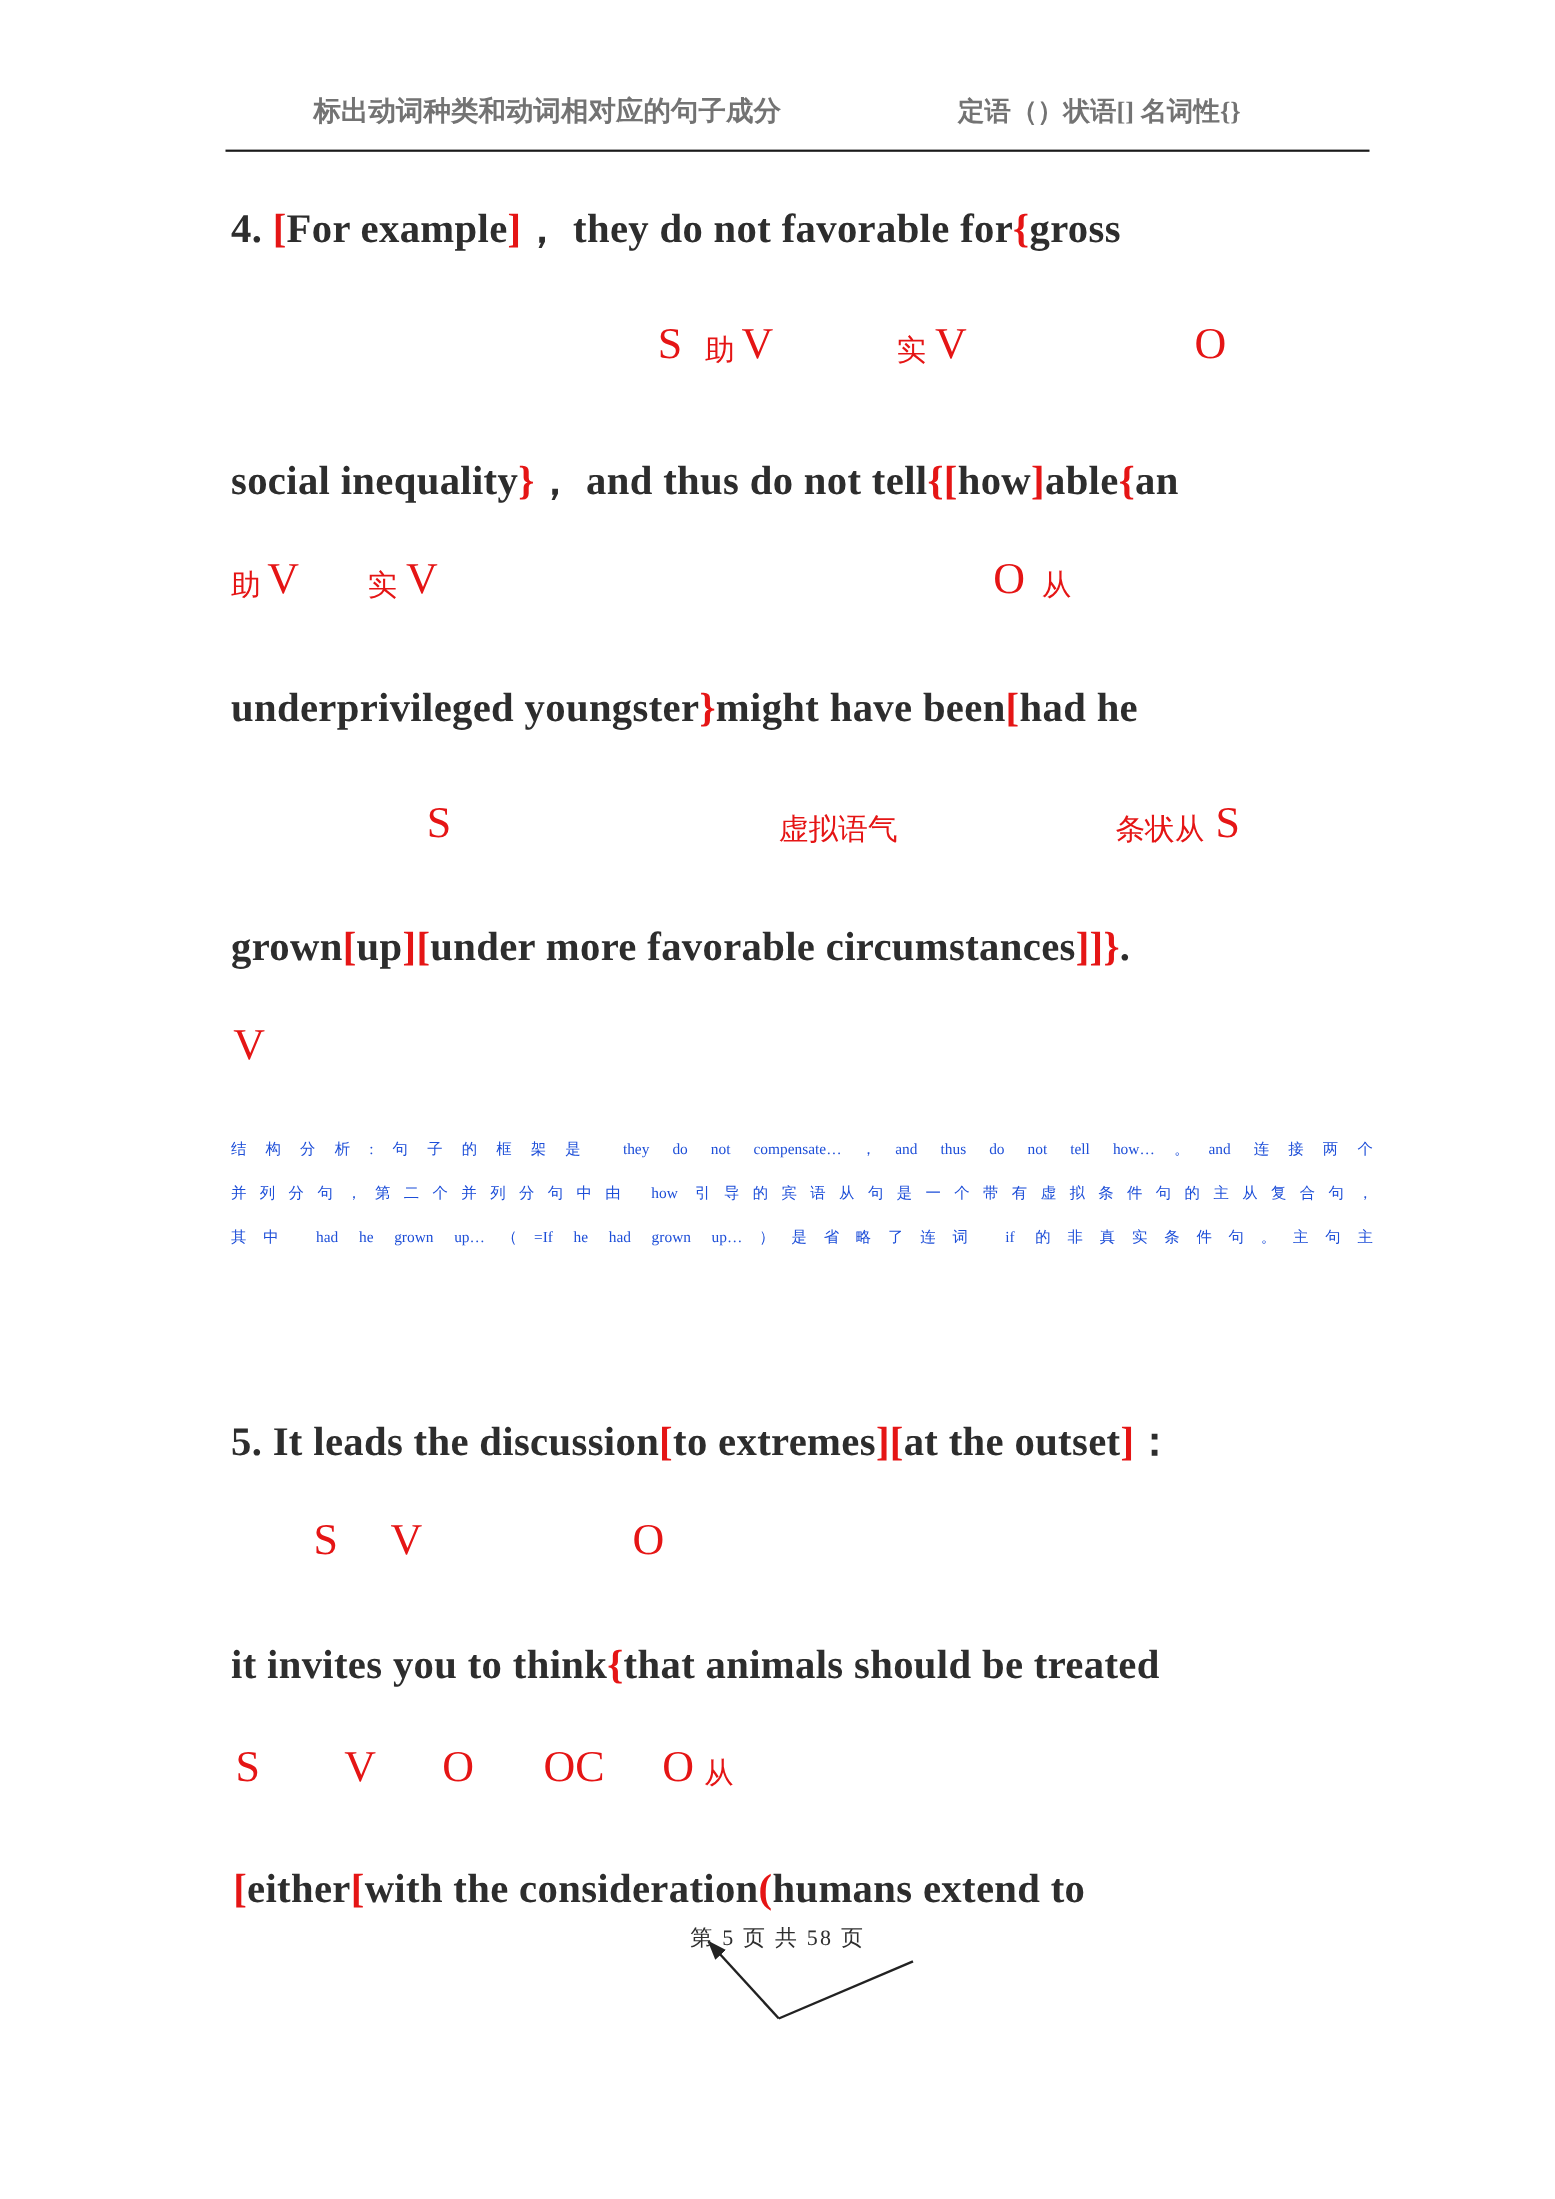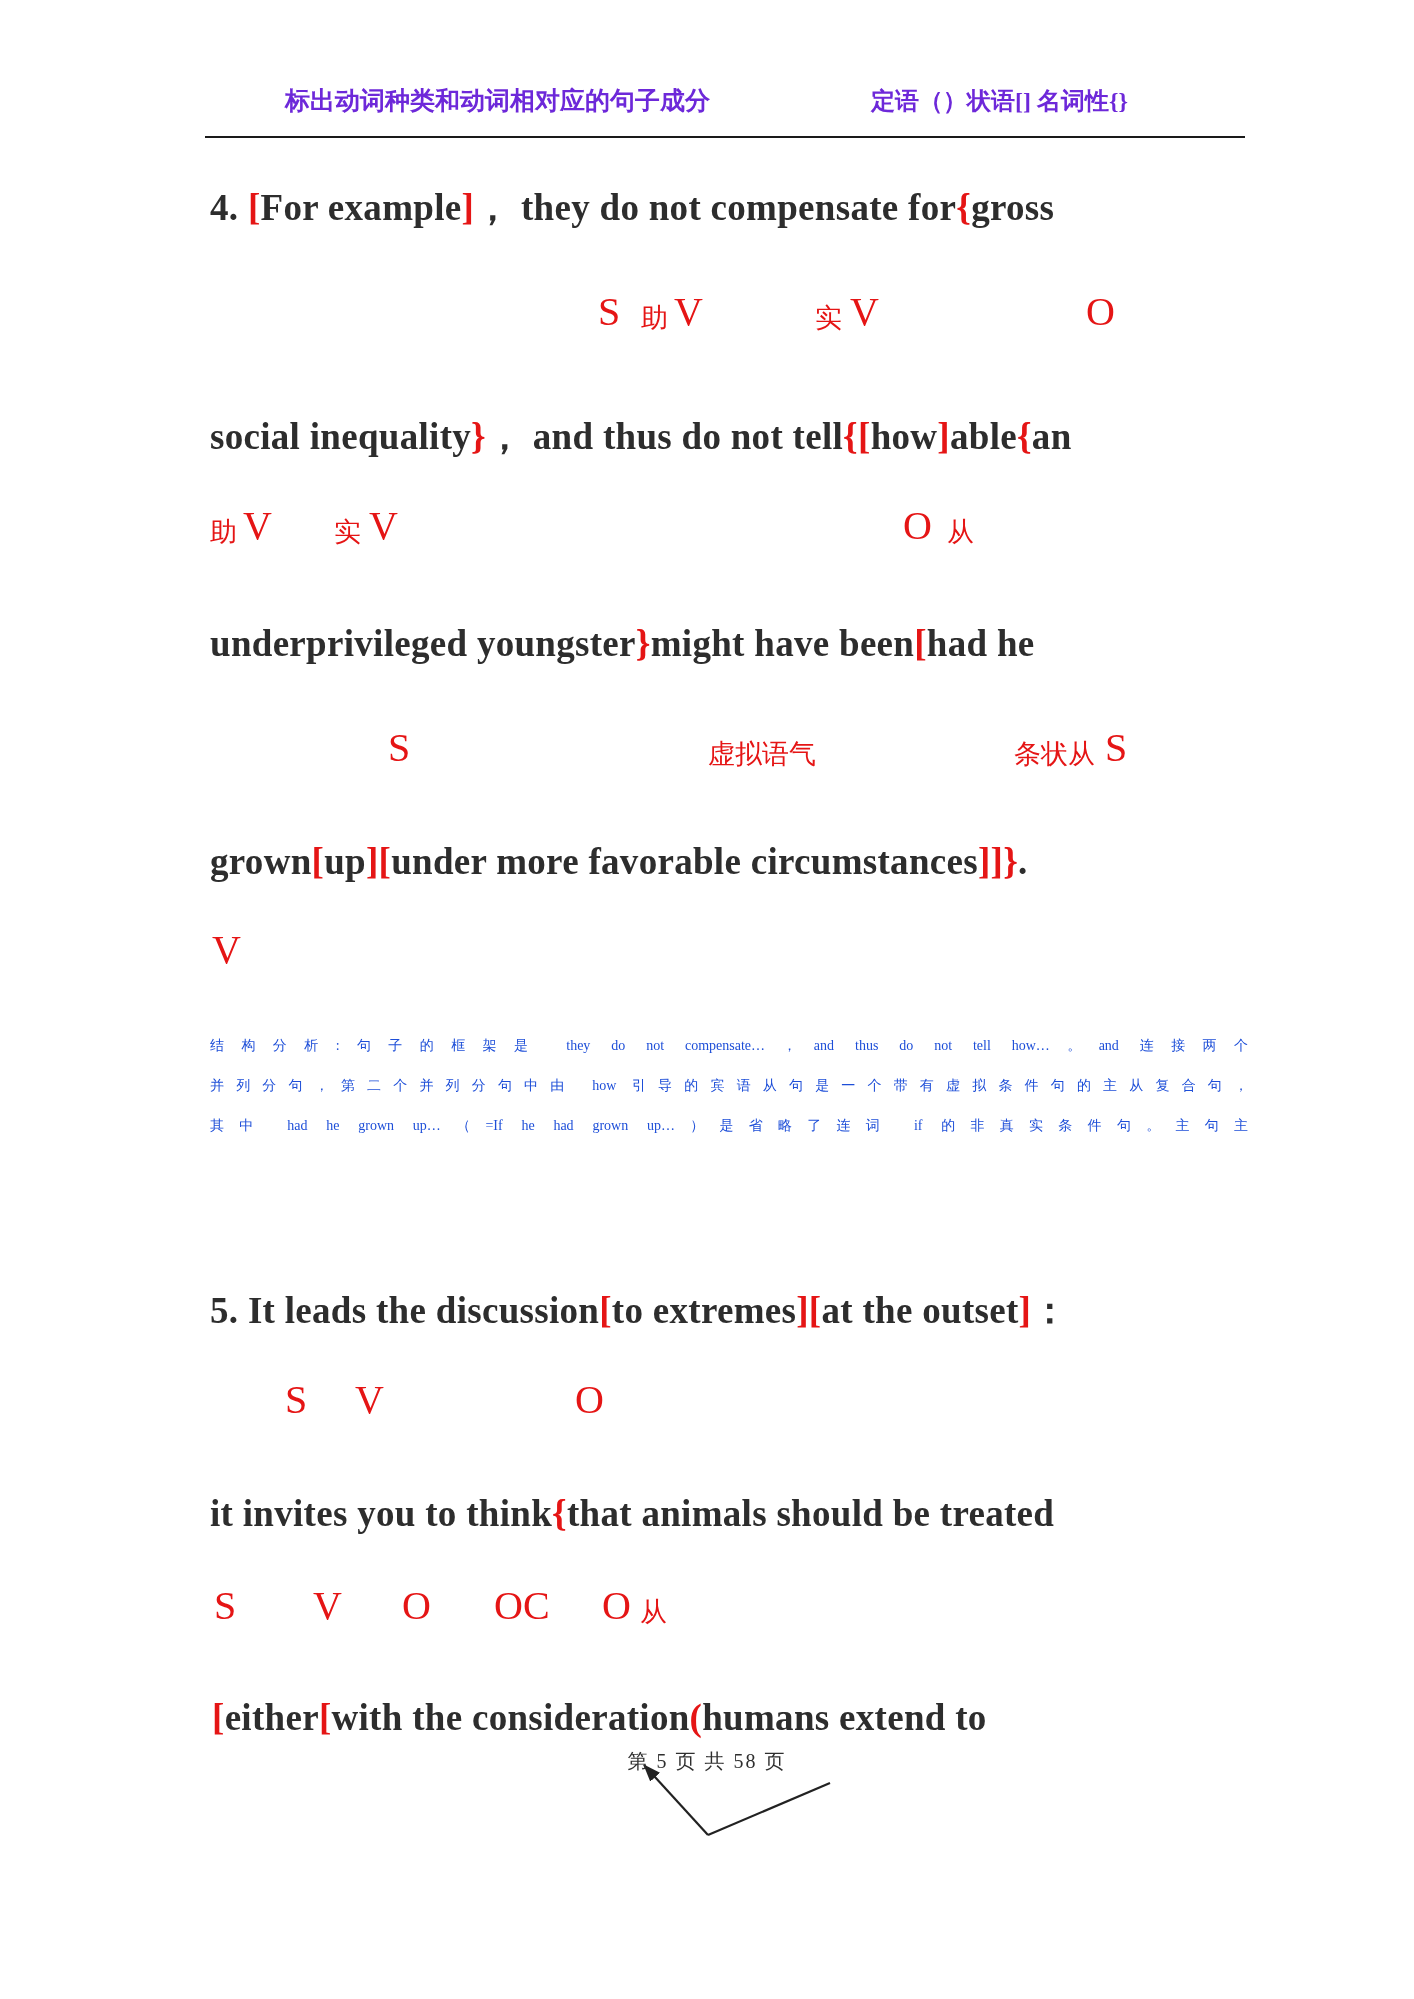--- a/index.html
+++ b/index.html
@@ -3,21 +3,21 @@
 <meta charset="utf-8">
 <style>
   :root { --red:#e51515; --text:#2d2d2d; }
   html,body { margin:0; padding:0; background:#ffffff; }
   .page {
     position:relative; width:1414px; height:1999px; margin:0 auto;
     background:#ffffff; overflow:hidden;
     font-family:"Liberation Serif","DejaVu Serif",serif;
   }
   .hdr {
-    position:absolute; font-weight:bold; color:#6d28d9;
+    position:absolute; font-weight:bold; color:#737373;
     font-size:25px; white-space:nowrap;
   }
   .rule { position:absolute; background:#1a1a1a; }
   .big {
     position:absolute; left:210px; font-size:37px; font-weight:bold;
     color:var(--text); white-space:nowrap; letter-spacing:0.3px;
   }
   .red { color:var(--red); }
   .ann { position:absolute; color:var(--red); white-space:nowrap; line-height:1; }
   .ann.en { font-size:40px; }
@@ -35,21 +35,21 @@
 </style>
 </head>
 <body>
 
 <div class="page">
 
   <span class="hdr" style="left:285px; top:84px;">标出动词种类和动词相对应的句子成分</span>
   <span class="hdr" style="left:871px; top:85px; font-size:24px;">定语（）状语[] 名词性{}</span>
   <div class="rule" style="left:205px; top:136px; width:1040px; height:2px;"></div>
 
-  <div class="big" style="top:183px;"><span>4.  </span><span class="red">[</span><span>For example</span><span class="red">]</span><span>， they do not compensate for</span><span class="red">{</span><span>gross</span></div>
+  <div class="big" style="top:183px;"><span>4.  </span><span class="red">[</span><span>For example</span><span class="red">]</span><span>， they do not favorable for</span><span class="red">{</span><span>gross</span></div>
   <div class="big" style="top:412px;"><span>social inequality</span><span class="red">}</span><span>， and thus do not tell</span><span class="red">{[</span><span>how</span><span class="red">]</span><span>able</span><span class="red">{</span><span>an</span></div>
   <div class="big" style="top:622px;"><span>underprivileged youngster</span><span class="red">}</span><span>might have been</span><span class="red">[</span><span>had he</span></div>
   <div class="big" style="top:840px;"><span>grown</span><span class="red">[</span><span>up</span><span class="red">][</span><span>under more favorable circumstances</span><span class="red">]]}</span><span>.</span></div>
 
   <span class="ann en" style="left:598px;  top:292px;">S</span>
   <span class="ann cn" style="left:641px;  top:305px;">助</span>
   <span class="ann en" style="left:674px;  top:292px;">V</span>
   <span class="ann cn" style="left:815px;  top:305px;">实</span>
   <span class="ann en" style="left:850px;  top:292px;">V</span>
   <span class="ann en" style="left:1086px; top:292px;">O</span>

